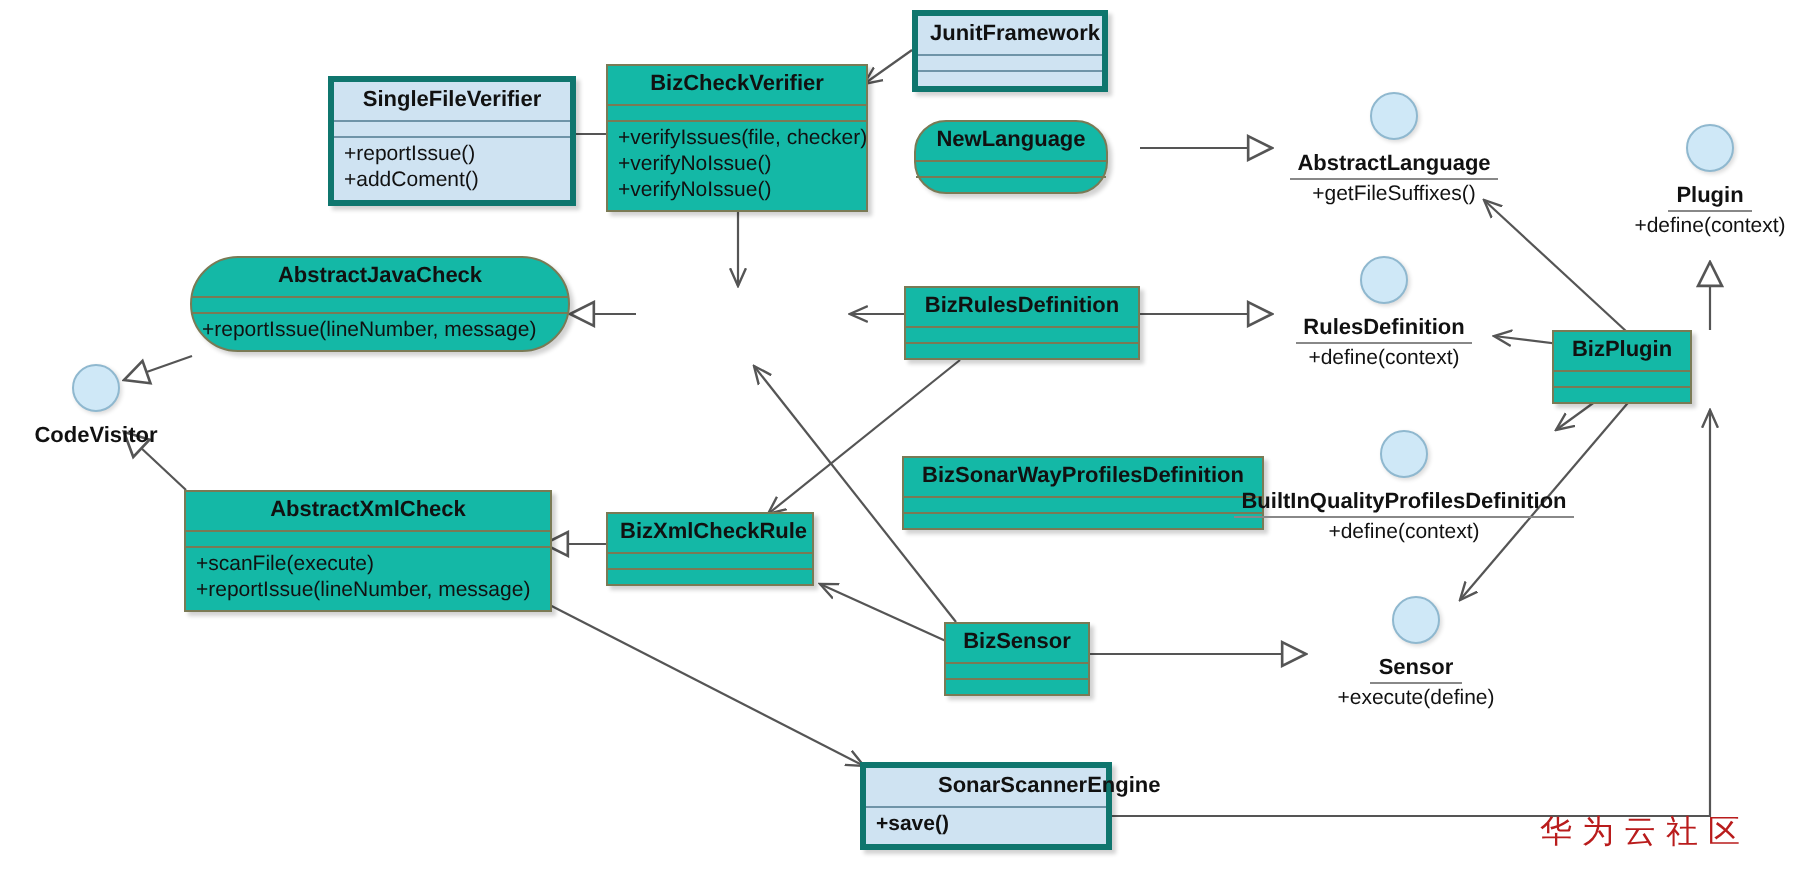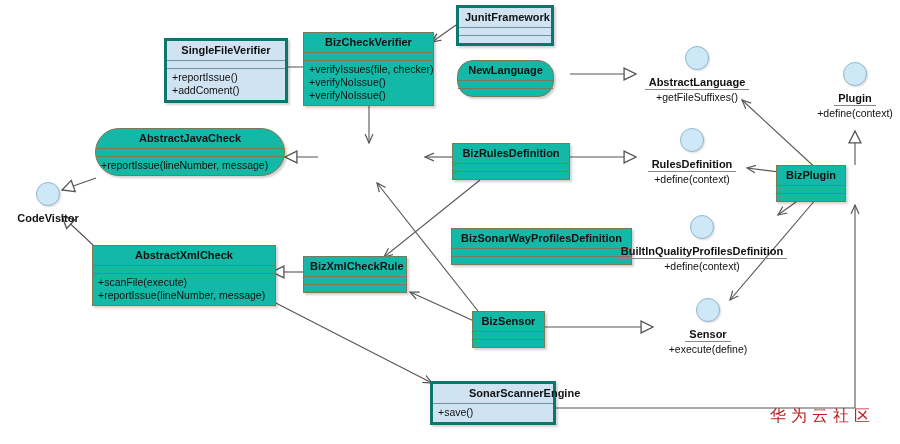--- a/index.html
+++ b/index.html
@@ -242,21 +242,21 @@
   </div>
 
   <div class="uml-class" style="left:472px; top:311px; width:73px;">
     <div class="cls-name">BizSensor</div>
     <div class="cls-sep"></div>
     <div class="cls-sep"></div>
   </div>
 
   <div class="uml-class blue leftname" style="left:430px; top:381px; width:126px;">
     <div class="cls-name" style="text-align:center;padding-left:36px;">SonarScannerEngine</div>
-    <div class="cls-ops" style="border-top:1px solid #6f94a8;">
+    <div class="cls-ops" style="border-top:1px solid #6f94a8;font-weight:bold;">
       <div class="op">+save()</div>
     </div>
   </div>
 
   <div class="iface" style="left:0px; top:182px; width:96px;">
     <div class="ball"></div>
     <div class="iface-name" style="border-bottom:none;">CodeVisitor</div>
   </div>
 
   <div class="iface" style="left:636px; top:46px; width:122px;">

